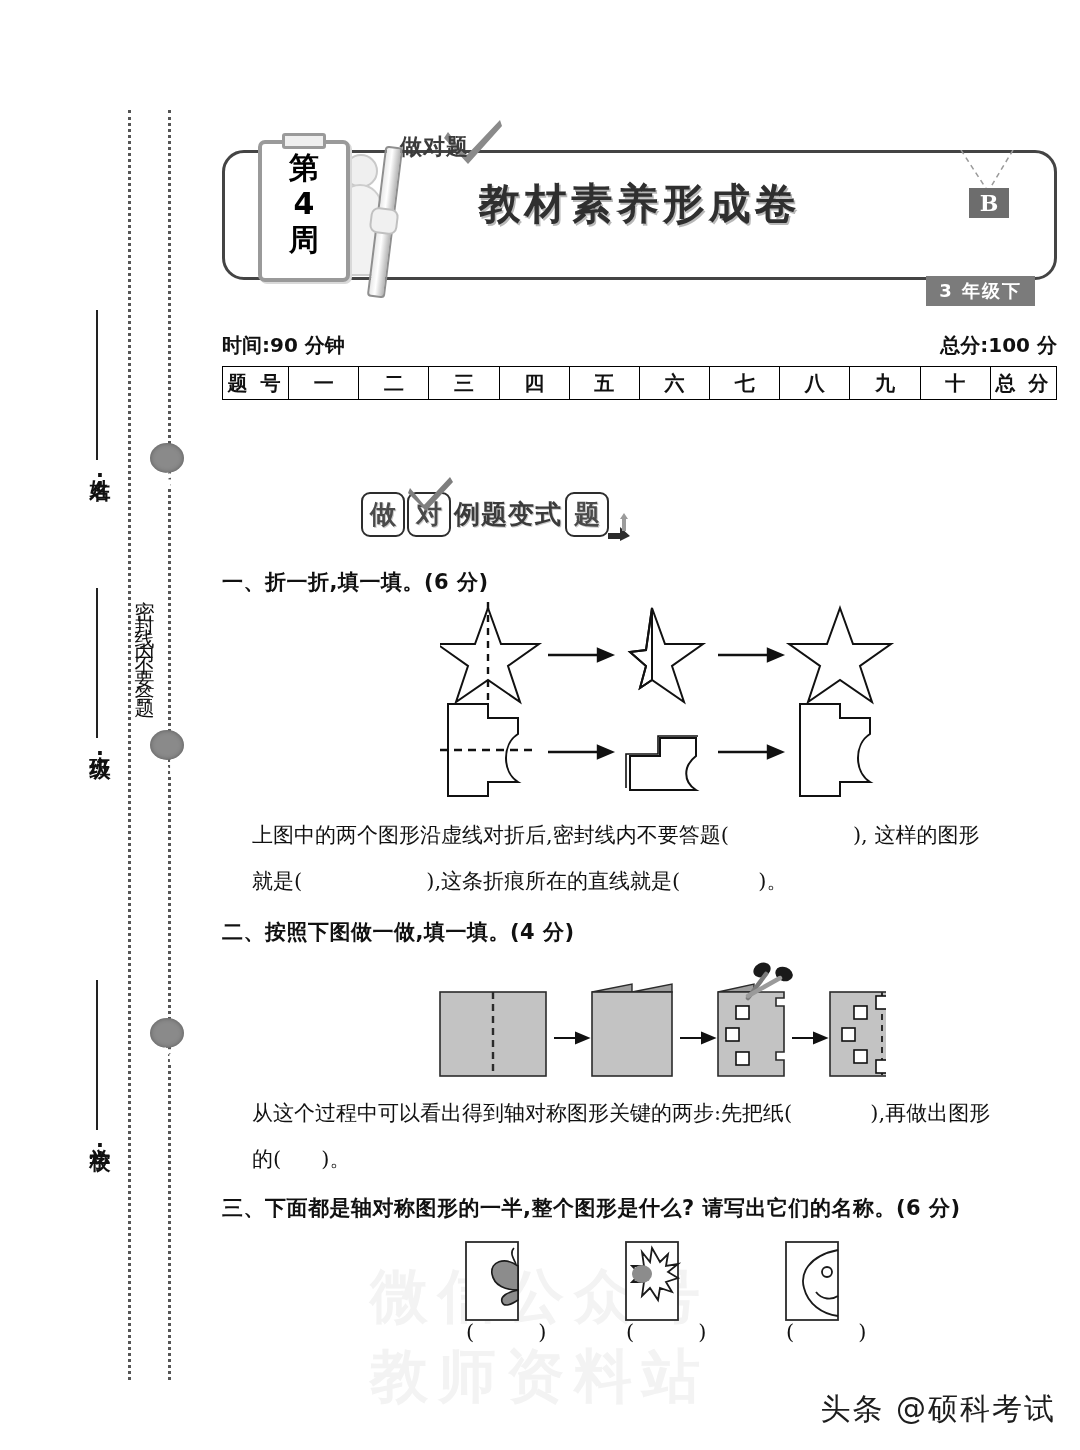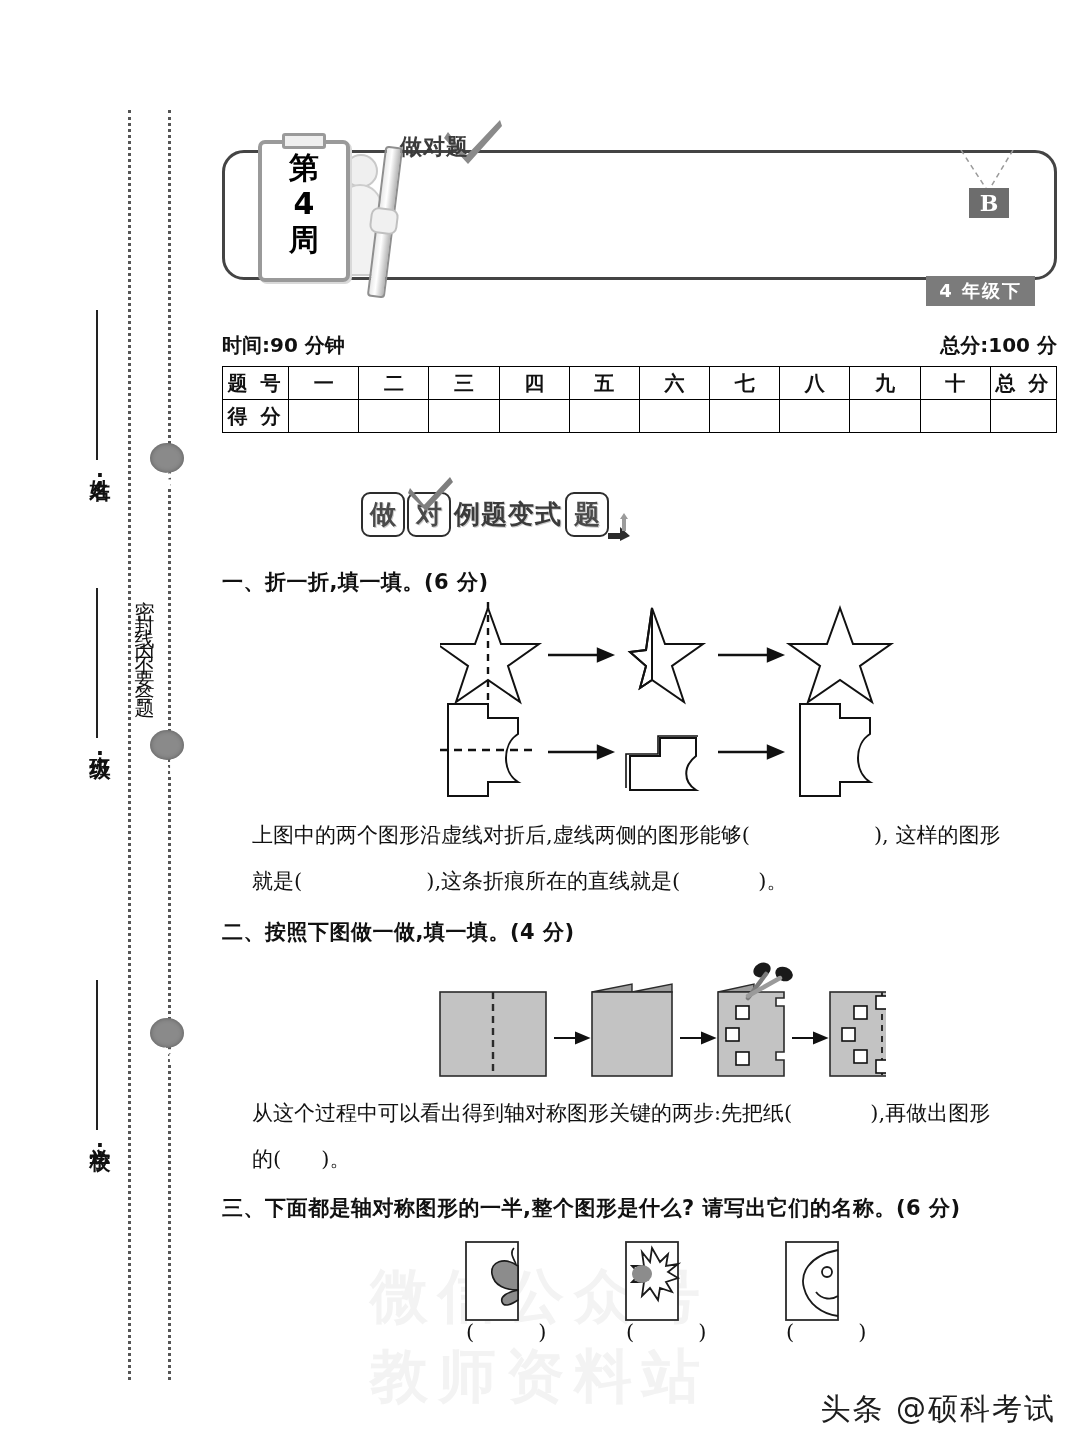--- a/index.html
+++ b/index.html
@@ -290,27 +290,28 @@
     <div class="p-body"></div>
     <div class="pen"></div>
     <div class="hand"></div>
   </div>
 
   <svg class="check-mark" viewBox="0 0 60 44">
     <polygon points="4,12 22,36 56,0 58,6 24,44 0,18" fill="#8a8a8a"></polygon>
   </svg>
   <div class="tag-duidui">做对题</div>
 
+  <div class="main-title">教材素养形成卷</div>
 
   <svg class="b-strings" viewBox="0 0 62 42">
     <path d="M4 0 L30 40" stroke="#9a9a9a" stroke-width="1.5" stroke-dasharray="5 4" fill="none"></path>
     <path d="M56 0 L32 40" stroke="#9a9a9a" stroke-width="1.5" stroke-dasharray="5 4" fill="none"></path>
   </svg>
   <div class="b-badge">B</div>
-  <div class="grade-badge">4 年级下</div>
+  <div class="grade-badge">3 年级下</div>
 </div>
 
 <div class="meta-row">
   <span>时间:90 分钟</span>
   <span>总分:100 分</span>
 </div>
 
 <table class="score-table">
   <tbody>
     <tr>
@@ -320,34 +321,20 @@
       <td class="num-cell">三</td>
       <td class="num-cell">四</td>
       <td class="num-cell">五</td>
       <td class="num-cell">六</td>
       <td class="num-cell">七</td>
       <td class="num-cell">八</td>
       <td class="num-cell">九</td>
       <td class="num-cell">十</td>
       <td class="head-cell">总 分</td>
     </tr>
-    <tr>
-      <td class="head-cell">得 分</td>
-      <td></td>
-      <td></td>
-      <td></td>
-      <td></td>
-      <td></td>
-      <td></td>
-      <td></td>
-      <td></td>
-      <td></td>
-      <td></td>
-      <td></td>
-    </tr>
   </tbody>
 </table>
 
 <div class="sec-banner">
   <span class="sb-inner">
     <svg class="sb-check" width="46" height="34" viewBox="0 0 46 34">
       <polygon points="2,11 16,28 42,0 45,5 18,34 0,16" fill="#7e7e7e"></polygon>
     </svg>
     <span class="sb-box">做</span><span class="sb-box">对</span><span class="sb-plain">例题变式</span><span class="sb-box">题</span>
     <svg class="sb-arrow" width="26" height="30" viewBox="0 0 26 30">
@@ -409,21 +396,21 @@
   </g>
 
   <g fill="none" stroke="#111" stroke-width="2">
     <path d="M360,118 L360,196 L400,196 L400,182 L430,182
              C414,172 414,144 430,134
              L430,118 L400,118 L400,104 L360,104 Z"></path>
   </g>
 </svg>
 
 <div class="q-body" style="top:812px;">
-  <span>上图中的两个图形沿虚线对折后,虚线两侧的图形能够(</span><span class="blank-lg"></span><span>), 这样的图形</span><br>
+  <span>上图中的两个图形沿虚线对折后,密封线内不要答题(</span><span class="blank-lg"></span><span>), 这样的图形</span><br>
   <span>就是(</span><span class="blank-lg"></span><span>),这条折痕所在的直线就是(</span><span class="blank-md"></span><span>)。</span>
 </div>
 
 <div class="q-title" style="top:918px;">二、按照下图做一做,填一填。(4 分)</div>
 
 <svg class="fig" style="left:436px; top:962px;" width="450" height="120" viewBox="0 0 450 120">
 
   <g>
     <rect x="4" y="30" width="106" height="84" fill="#c3c3c3" stroke="#2b2b2b" stroke-width="1.6"></rect>
     <line x1="57" y1="30" x2="57" y2="114" stroke="#2b2b2b" stroke-width="2.4" stroke-dasharray="7 5"></line>

